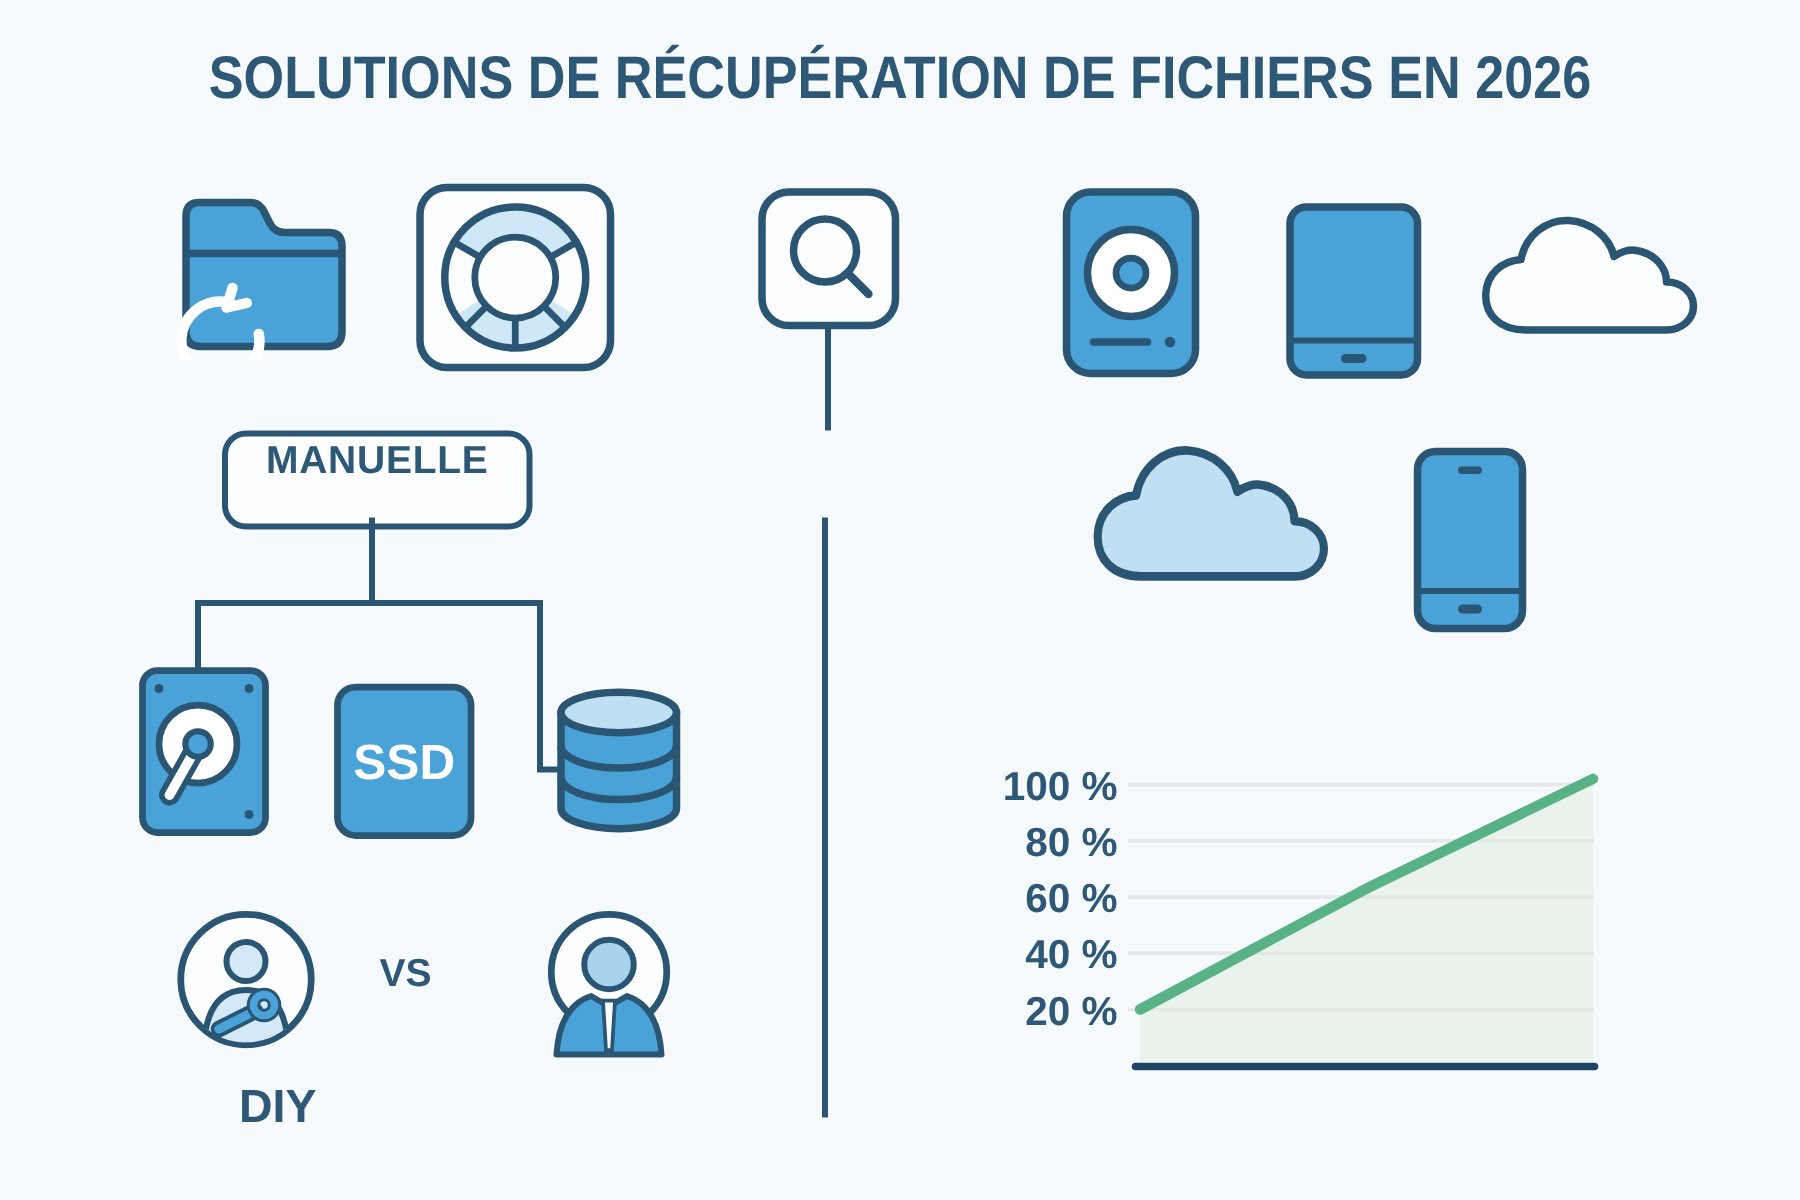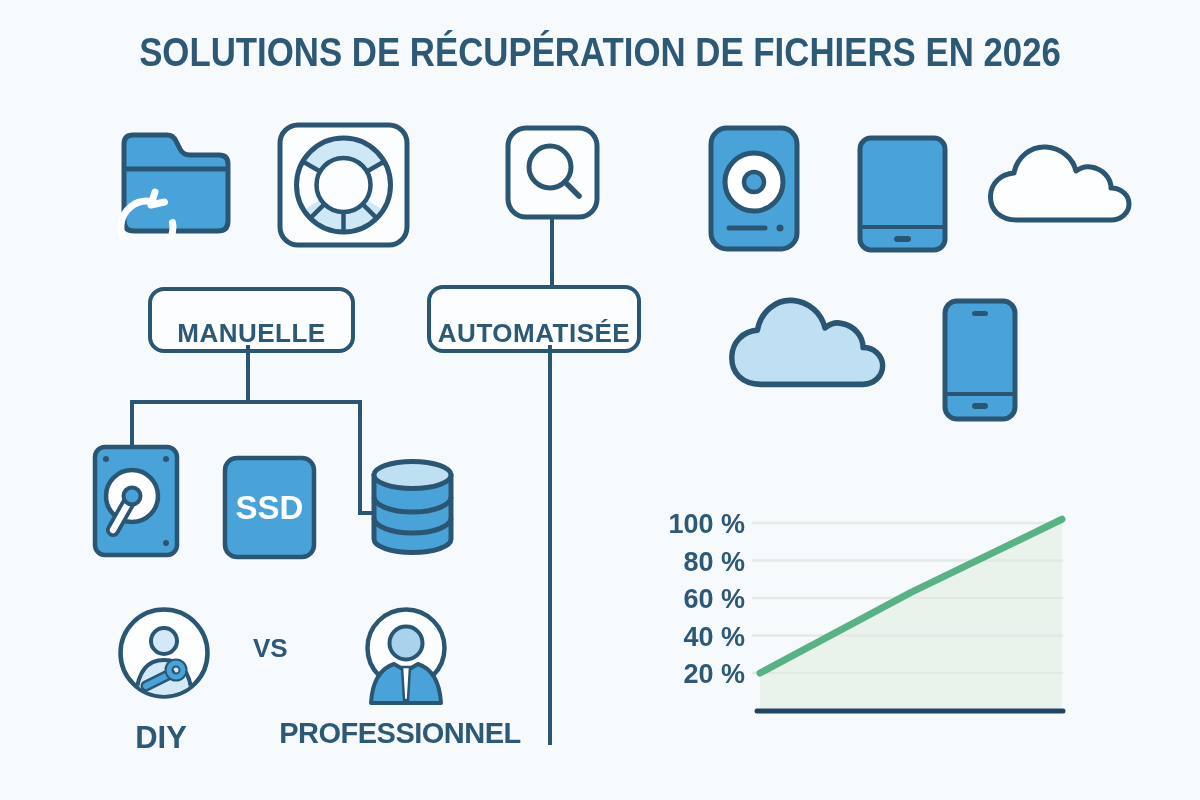--- a/index.html
+++ b/index.html
@@ -2,21 +2,21 @@
 <html><head>
 <meta charset="utf-8">
 <style>
   html,body{margin:0;padding:0;}
   body{font-family:"Liberation Sans", sans-serif; background:#e8ecef;}
   .frame{position:relative;width:1200px;height:800px;background:#f7fafc;overflow:hidden;}
   .abs{position:absolute;}
   .page-title{left:0;top:30px;width:1200px;text-align:center;font-size:40px;font-weight:bold;
     color:#2d5876;letter-spacing:0px;transform:scaleX(.87);transform-origin:50% 50%;white-space:nowrap;}
   .branch-box{border:4px solid #2b5673;border-radius:16px;background:#fbfdff;
-    display:flex;align-items:flex-end;justify-content:center;font-weight:bold;font-size:26px;color:#2d5876;letter-spacing:.5px;}
+    display:flex;align-items:flex-start;justify-content:center;font-weight:bold;font-size:26px;color:#2d5876;letter-spacing:.5px;}
   .vline,.hline{background:#2b5673;}
   .label-big{font-weight:bold;color:#2d5876;white-space:nowrap;}
   .chart-title{font-weight:bold;font-size:29px;color:#2d5876;letter-spacing:.5px;white-space:nowrap;}
   svg{display:block;}
 </style>
 </head>
 <body>
 
 <div class="frame">
 
@@ -66,23 +66,20 @@
   </svg>
 
   <svg class="abs" style="left:987px;top:138px" width="146" height="87" viewBox="0 0 146 87" preserveAspectRatio="none">
     <path d="M30,82 C13,82 3,72 3.5,58 C4,45 14,36 27,35 C30,19 44,8 59,9 C74,10 86,20 89,33 C93,30 99,28 104,29 C116,31 124,40 124,50 C134,50 142,57 142,66 C142,75 134,82 124,82 Z" fill="#fdfeff" stroke="#2b5673" stroke-width="5" stroke-linejoin="round"></path>
   </svg>
 
   <div class="abs vline" style="left:550px;top:219px;width:4px;height:68px"></div>
 
   <div class="abs branch-box" style="left:148px;top:287px;width:199px;height:58px">
     <span>MANUELLE</span>
-  </div>
-  <div class="abs branch-box" style="left:427px;top:285px;width:206px;height:60px">
-    <span>AUTOMATISÉE</span>
   </div>
 
   <svg class="abs" style="left:728px;top:290px" width="159" height="100" viewBox="0 0 146 87" preserveAspectRatio="none">
     <path d="M30,82 C13,82 3,72 3.5,58 C4,45 14,36 27,35 C30,19 44,8 59,9 C74,10 86,20 89,33 C93,30 99,28 104,29 C116,31 124,40 124,50 C134,50 142,57 142,66 C142,75 134,82 124,82 Z" fill="#bfe0f3" stroke="#2b5673" stroke-width="5" stroke-linejoin="round"></path>
   </svg>
 
   <svg class="abs" style="left:942px;top:298px" width="76" height="124" viewBox="0 0 76 124">
     <rect x="3" y="3" width="70" height="118" rx="12" fill="#4aa3d8" stroke="#2b5673" stroke-width="5"></rect>
     <rect x="30" y="13" width="16" height="5" rx="2.5" fill="#2b5673"></rect>
     <line x1="4" y1="96" x2="72" y2="96" stroke="#2b5673" stroke-width="4"></line>
@@ -146,26 +143,25 @@
     <g clip-path="url(#diyclip)">
       <path d="M18,90 Q20,53 46,53 Q72,53 74,90 Z" fill="#d3e9f7" stroke="#2b5673" stroke-width="4"></path>
     </g>
     <circle cx="46" cy="34" r="13" fill="#d3e9f7" stroke="#2b5673" stroke-width="4"></circle>
     <line x1="28" y1="79" x2="52" y2="67" stroke="#2b5673" stroke-width="11" stroke-linecap="round"></line>
     <line x1="28" y1="79" x2="52" y2="67" stroke="#4aa3d8" stroke-width="6" stroke-linecap="round"></line>
     <circle cx="58" cy="63" r="7" fill="none" stroke="#2b5673" stroke-width="9"></circle>
     <circle cx="58" cy="63" r="7" fill="none" stroke="#4aa3d8" stroke-width="5"></circle>
   </svg>
 
-  <div class="abs label-big" style="left:111px;top:720px;width:100px;text-align:center;font-size:31px">DIY</div>
+  <div class="abs label-big" style="left:111px;top:720px;width:100px;text-align:right;font-size:31px">DIY</div>
 
   <div class="abs label-big" style="left:253px;top:633px;font-size:26px">VS</div>
 
   <svg class="abs" style="left:364px;top:607px" width="84" height="99" viewBox="0 0 84 99">
     <circle cx="42" cy="41" r="38.5" fill="#fdfeff" stroke="#2b5673" stroke-width="4.5"></circle>
     <path d="M7,96 Q9,64 30,57 L42,64 L54,57 Q75,64 77,96 Z" fill="#4aa3d8" stroke="#2b5673" stroke-width="4" stroke-linejoin="round"></path>
     <path d="M38,60 L46,60 L44,93 L40,93 Z" fill="#fdfeff" stroke="#2b5673" stroke-width="2.5"></path>
     <circle cx="42" cy="36" r="16.5" fill="#a9d3ec" stroke="#2b5673" stroke-width="4"></circle>
   </svg>
 
-  <div class="abs label-big" style="left:270px;top:717px;width:260px;text-align:center;font-size:29px;letter-spacing:-0.5px">PROFESSIONNEL</div>
 
 </div>
 
 </body></html>

